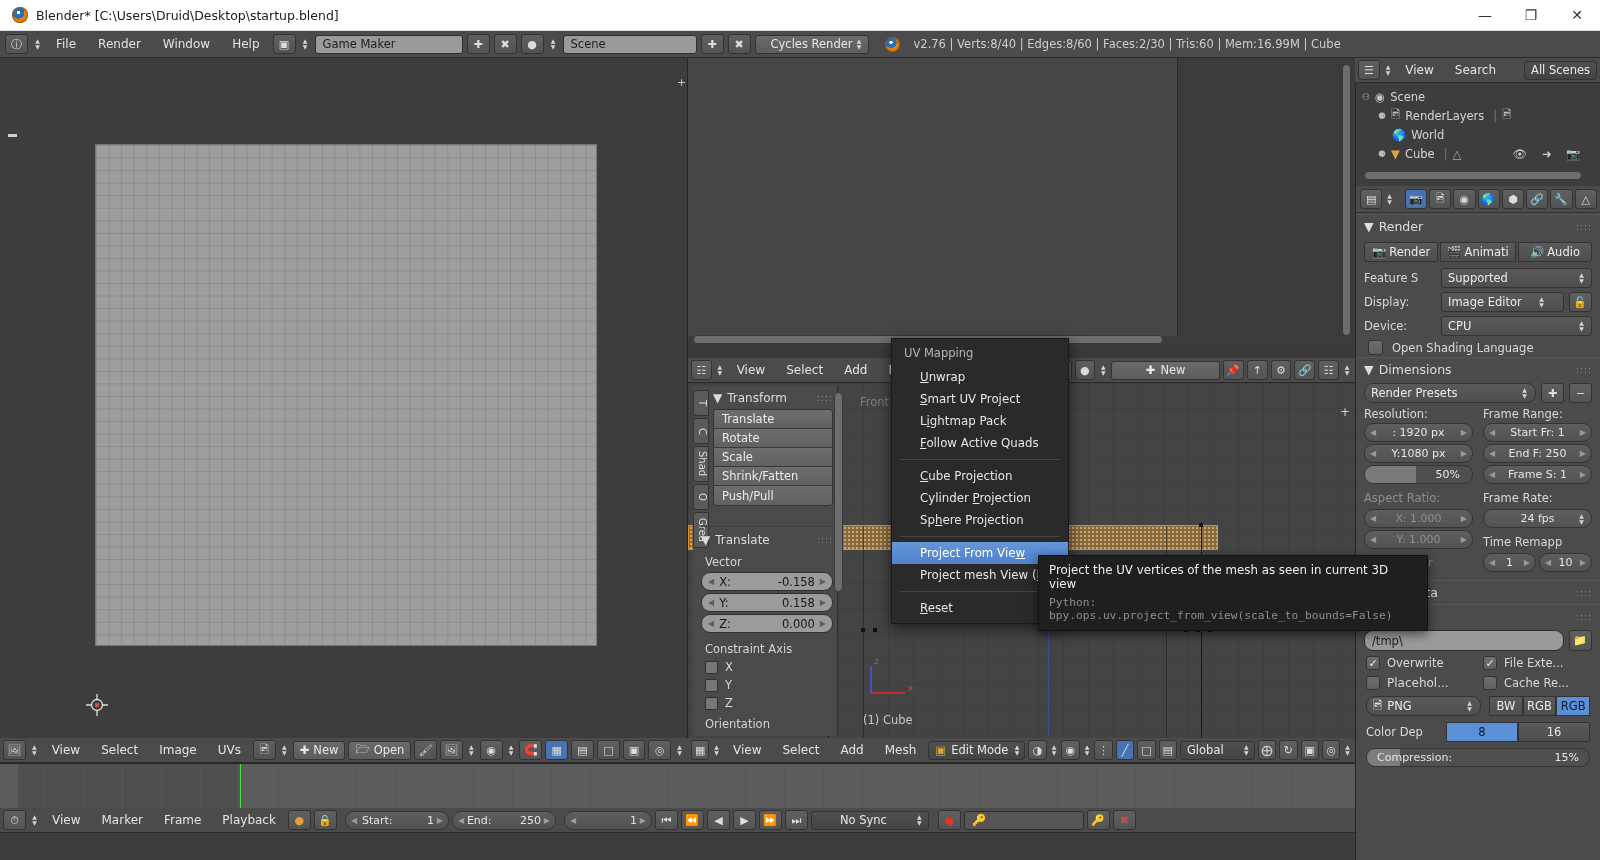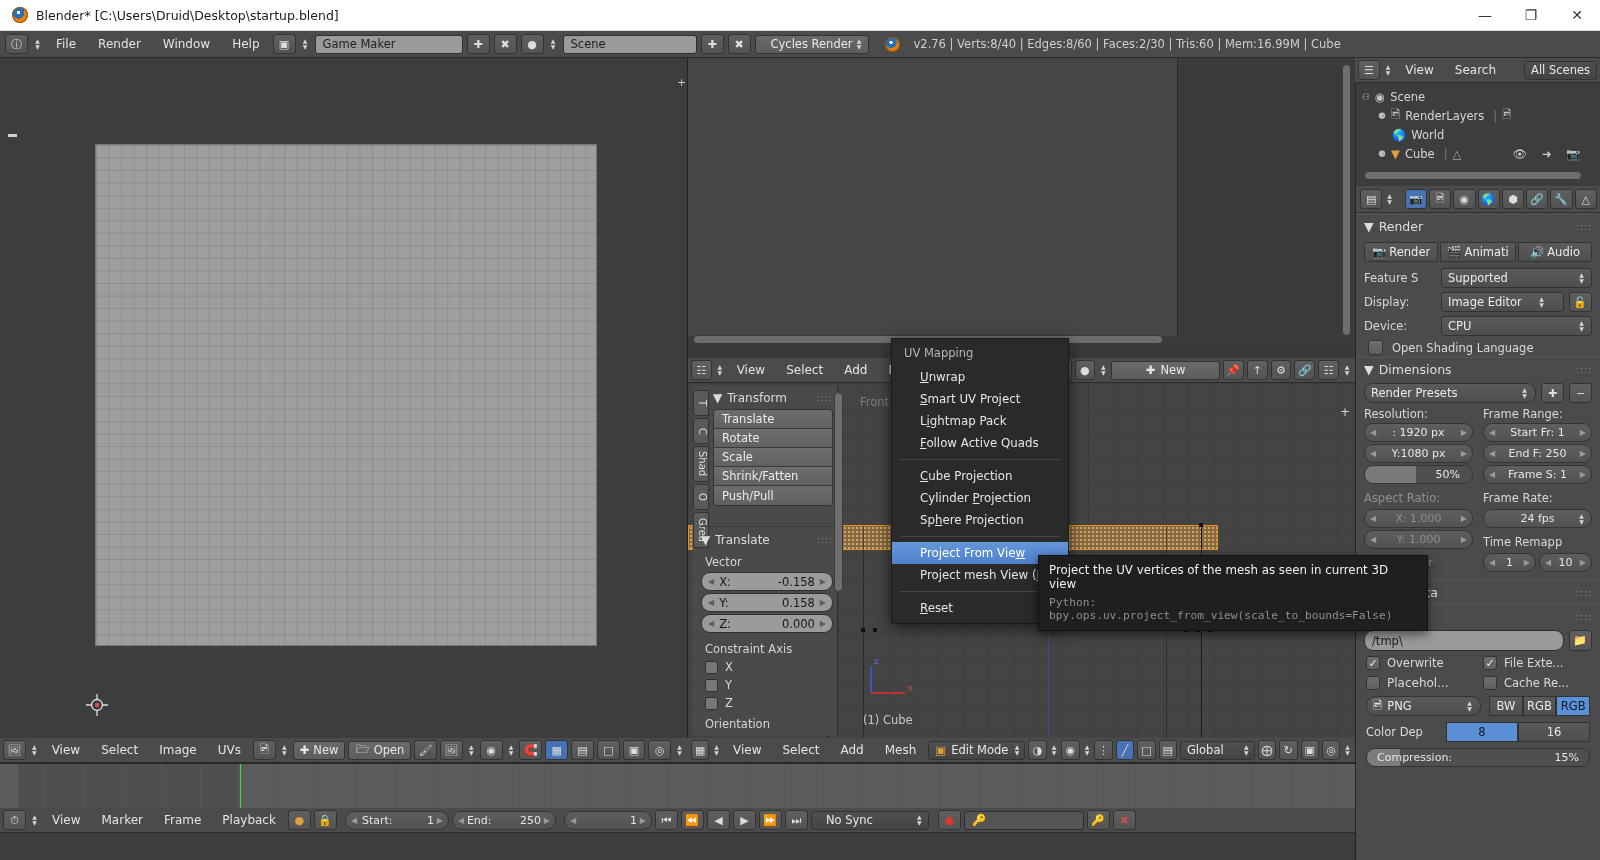--- a/index.html
+++ b/index.html
@@ -780,21 +780,21 @@
       <span class="a l">◀</span>
       <span style="position:absolute;right:14px">1</span>
       <span class="a r">▶</span>
     </div>
     <div class="iconbox">⏮</div>
     <div class="iconbox">⏪</div>
     <div class="iconbox">◀</div>
     <div class="iconbox">▶</div>
     <div class="iconbox">⏩</div>
     <div class="iconbox">⏭</div>
-    <div class="btn dark" style="width:118px;position:relative;padding-left:14px">
+    <div class="btn dark" style="width:118px;position:relative;padding-left:28px">
       <span>No Sync</span>
       <span class="spin" style="position:absolute;right:3px"></span>
     </div>
     <div class="iconbox" style="color:#d83b2b;margin-left:6px">●</div>
     <div class="fld dk" style="width:120px;position:relative">
       <span style="color:#d8c060">🔑</span>
     </div>
     <div class="iconbox" style="color:#d8c060">🔑</div>
     <div class="iconbox" style="color:#c05050">✖</div>
   </div>

